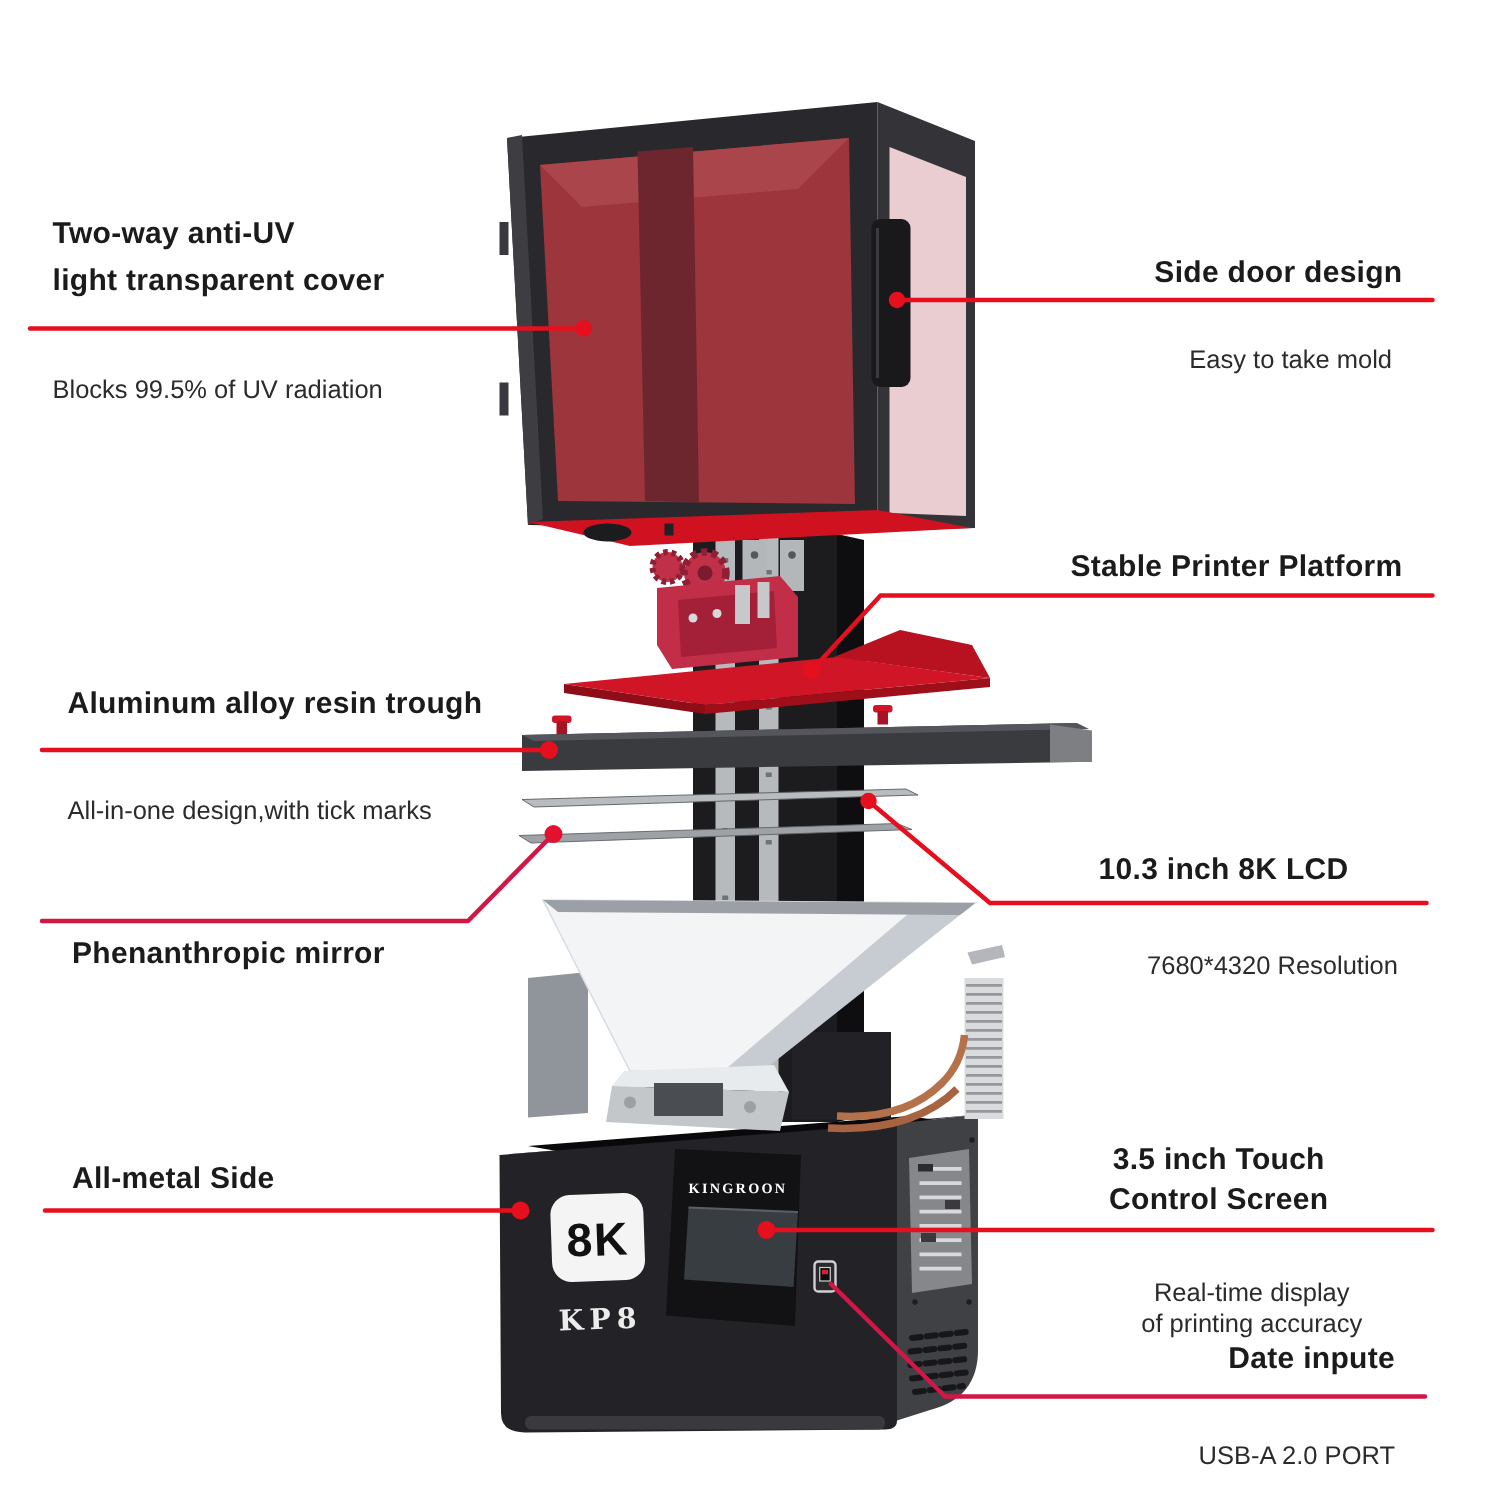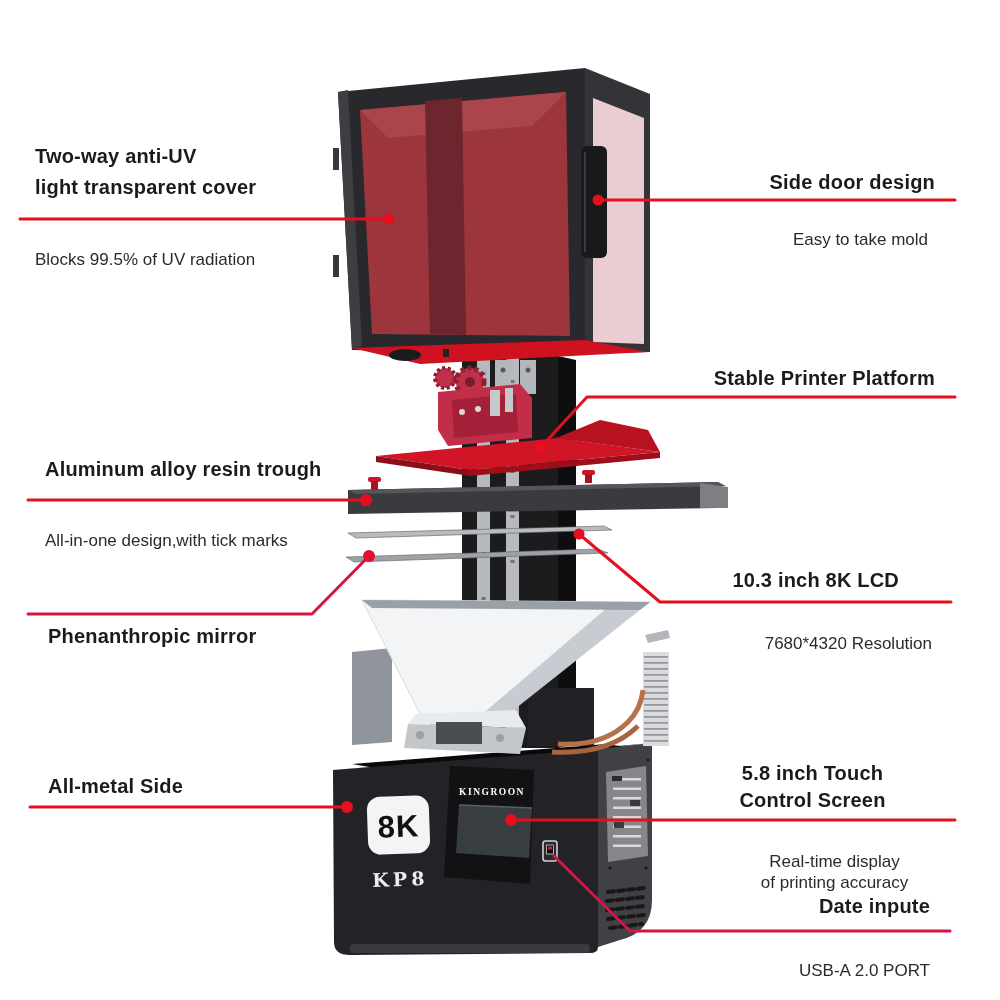--- a/index.html
+++ b/index.html
@@ -227,21 +227,21 @@
   </div>
   <div class="callout ta-r" style="left:640px;top:611px;width:292px;">
     <div class="callout-sub">7680*4320 Resolution</div>
   </div>
 
   <div class="callout ta-l" style="left:48px;top:771px;width:300px;">
     <div class="callout-title">All-metal Side</div>
   </div>
 
   <div class="callout ta-c" style="left:690px;top:760px;width:245px;">
-    <div class="callout-title" style="line-height:27px;">5.8 inch Touch
+    <div class="callout-title" style="line-height:27px;">3.5 inch Touch
 Control Screen</div>
   </div>
   <div class="callout ta-c" style="left:712px;top:829px;width:245px;">
     <div class="callout-sub">Real-time display
 of printing accuracy</div>
   </div>
 
   <div class="callout ta-r" style="left:700px;top:891px;width:230px;">
     <div class="callout-title">Date inpute</div>
   </div>

